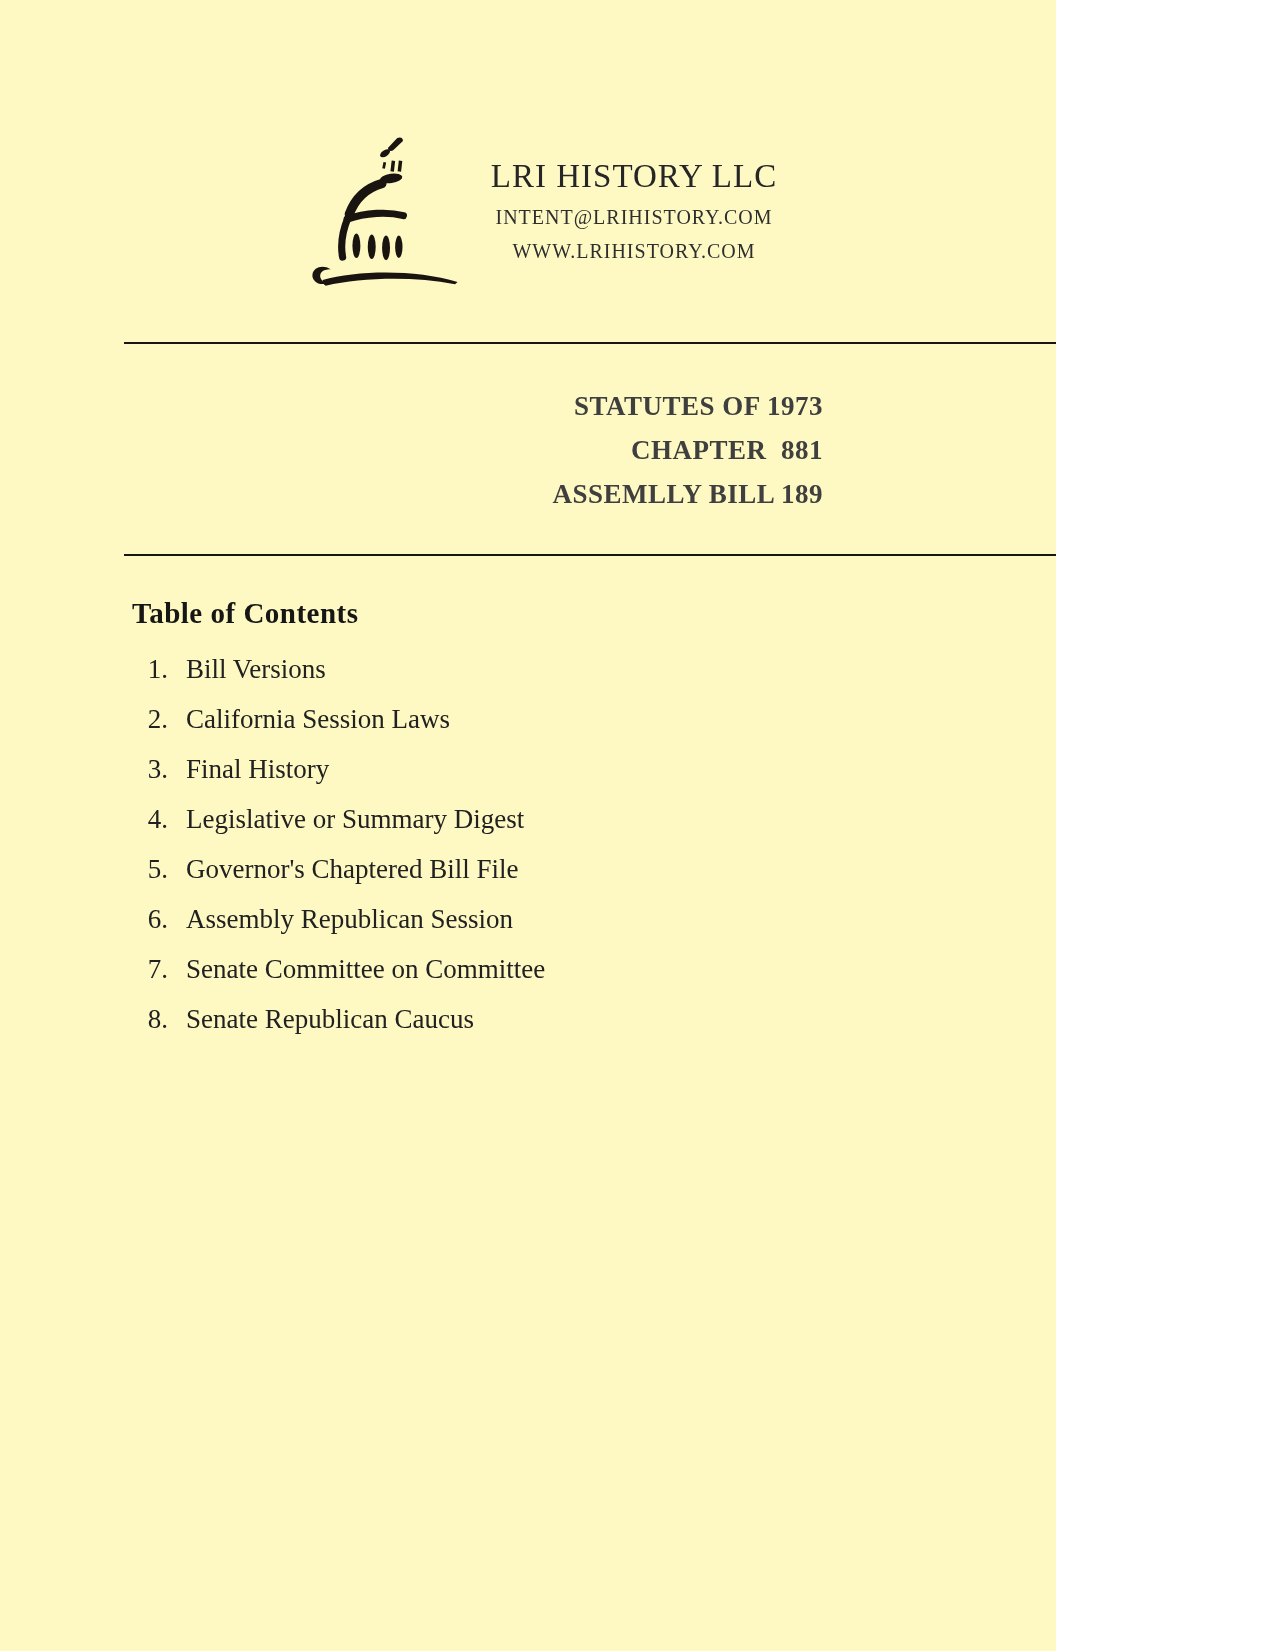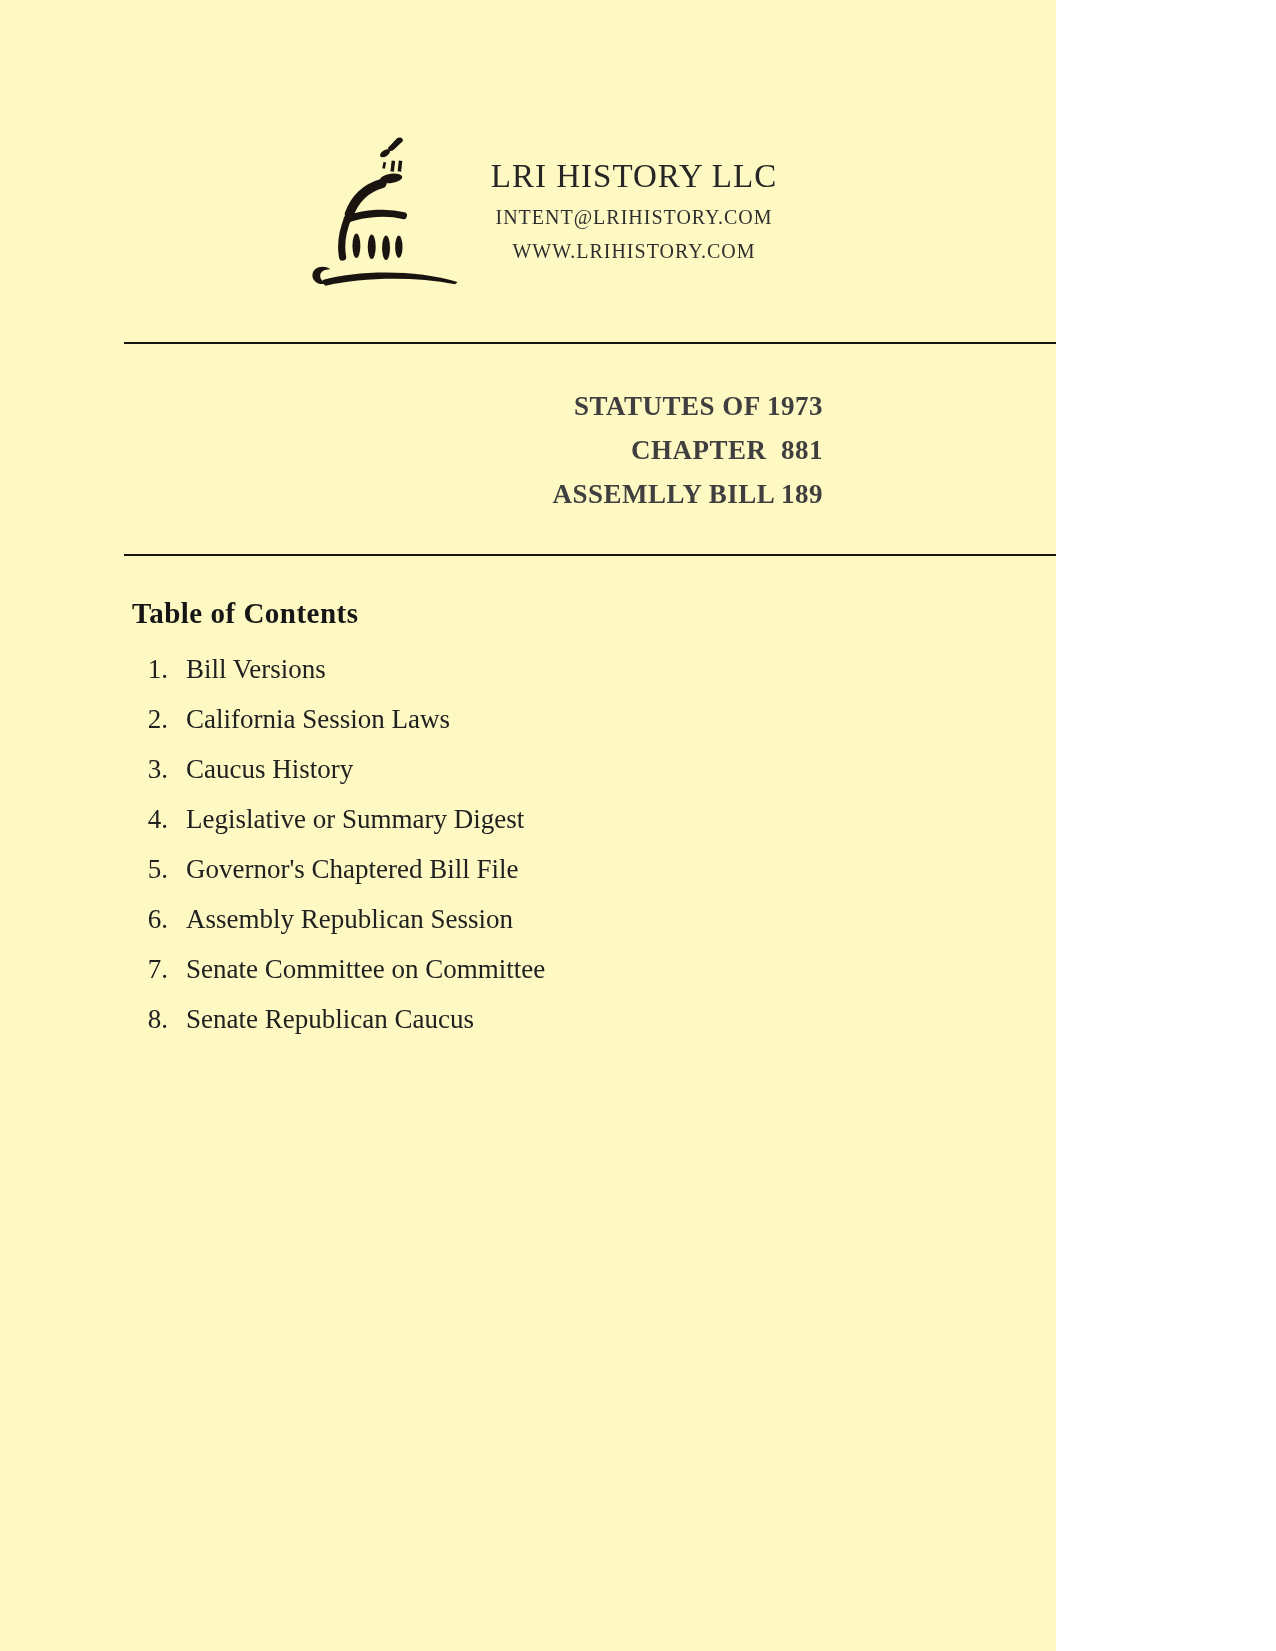--- a/index.html
+++ b/index.html
@@ -181,21 +181,21 @@
     <li class="toc-item">
       <span class="num">1.</span>
       <span class="label">Bill Versions</span>
     </li>
     <li class="toc-item">
       <span class="num">2.</span>
       <span class="label">California Session Laws</span>
     </li>
     <li class="toc-item">
       <span class="num">3.</span>
-      <span class="label">Caucus History</span>
+      <span class="label">Final History</span>
     </li>
     <li class="toc-item">
       <span class="num">4.</span>
       <span class="label">Legislative or Summary Digest</span>
     </li>
     <li class="toc-item">
       <span class="num">5.</span>
       <span class="label">Governor's Chaptered Bill File</span>
     </li>
     <li class="toc-item">

